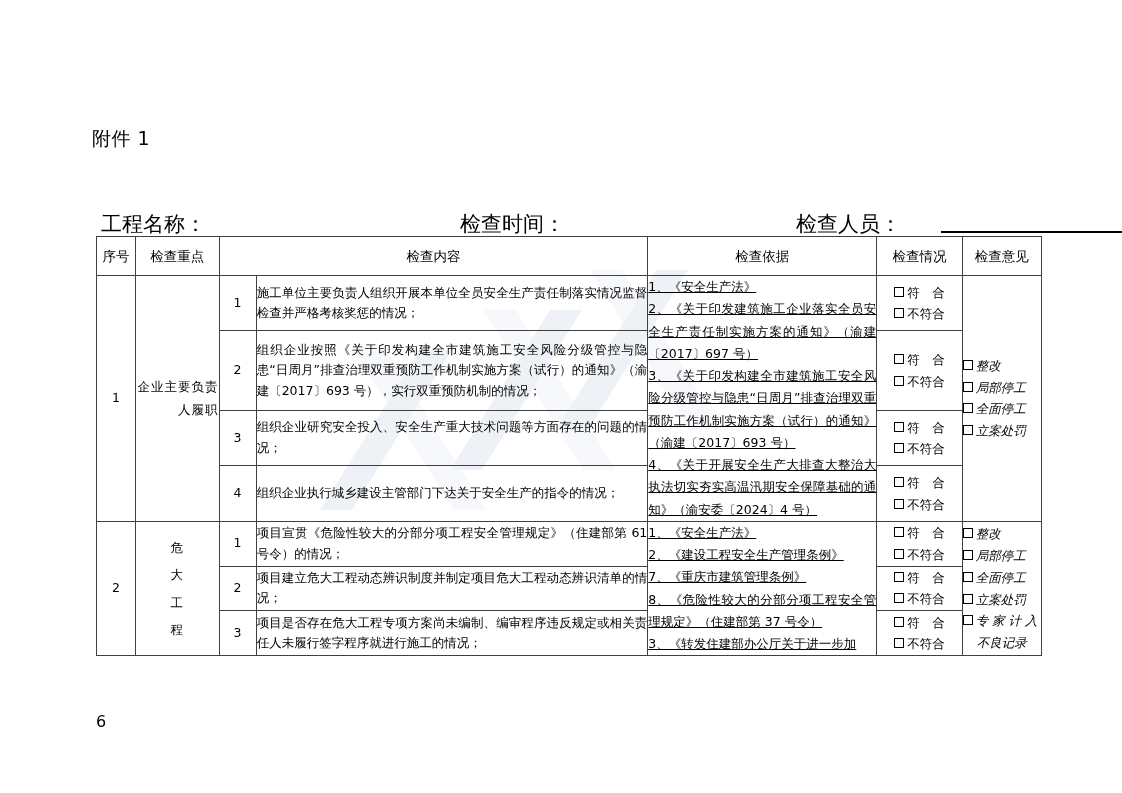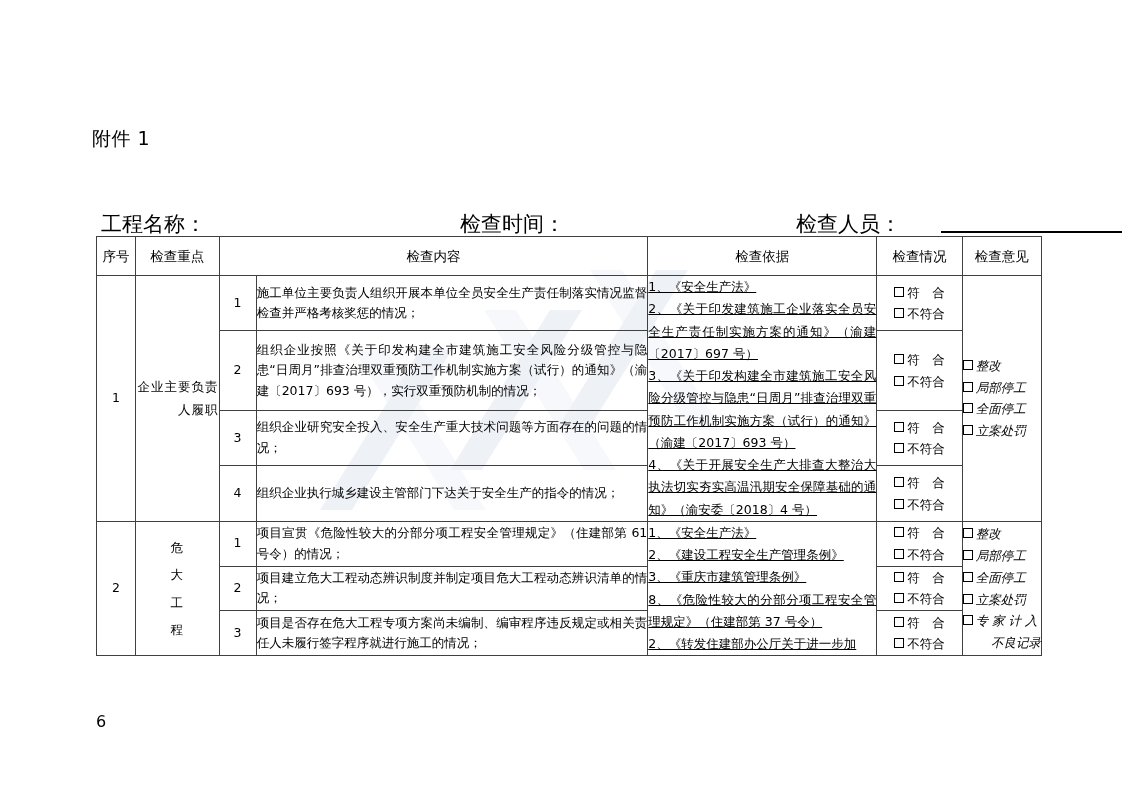--- a/index.html
+++ b/index.html
@@ -156,21 +156,21 @@
     line-height: 1.75;
     text-align: left;
   }
   .op-cell .opt {
     display: block;
     white-space: nowrap;
     font-style: italic;
   }
   .op-cell .opt.two-line {
     white-space: normal;
-    text-align: right;
+    text-align: center;
   }
   .cb {
     display: inline-block;
     width: 8px;
     height: 8px;
     border: 1px solid #000;
     margin-right: 3px;
     vertical-align: 0px;
     background: #fff;
   }
@@ -232,21 +232,21 @@
     <tbody id="checklist-body">
         <tr>
           <td rowspan="4" class="cell-center">1</td>
           <td rowspan="4" class="focus-label">企业主要负责人履职</td>
           <td class="cell-center">1</td>
           <td class="cell-pad">施工单位主要负责人组织开展本单位全员安全生产责任制落实情况监督检查并严格考核奖惩的情况；</td>
           <td rowspan="4" class="basis-cell">
             <div>1、《安全生产法》</div>
             <div>2、《关于印发建筑施工企业落实全员安全生产责任制实施方案的通知》（渝建〔2017〕697 号）</div>
             <div>3、《关于印发构建全市建筑施工安全风险分级管控与隐患“日周月”排查治理双重预防工作机制实施方案（试行）的通知》（渝建〔2017〕693 号）</div>
-            <div>4、《关于开展安全生产大排查大整治大执法切实夯实高温汛期安全保障基础的通知》（渝安委〔2018〕4 号）</div>
+            <div>4、《关于开展安全生产大排查大整治大执法切实夯实高温汛期安全保障基础的通知》（渝安委〔2024〕4 号）</div>
           </td>
           <td class="stat-cell">
             <span class="opt"><span class="cb"></span>符　合</span>
             <span class="opt"><span class="cb"></span>不符合</span>
           </td>
           <td rowspan="4" class="op-cell">
             <span class="opt"><span class="cb"></span>整改</span>
             <span class="opt"><span class="cb"></span>局部停工</span>
             <span class="opt"><span class="cb"></span>全面停工</span>
             <span class="opt"><span class="cb"></span>立案处罚</span>
@@ -277,23 +277,23 @@
           </td>
         </tr>
         <tr>
           <td rowspan="3" class="cell-center">2</td>
           <td rowspan="3" class="focus-vert">危<br>大<br>工<br>程</td>
           <td class="cell-center">1</td>
           <td class="cell-pad">项目宣贯《危险性较大的分部分项工程安全管理规定》（住建部第 61 号令）的情况；</td>
           <td rowspan="3" class="basis-cell">
             <div>1、《安全生产法》</div>
             <div>2、《建设工程安全生产管理条例》</div>
-            <div>3、《重庆市建筑管理条例》</div>
+            <div>7、《重庆市建筑管理条例》</div>
             <div>8、《危险性较大的分部分项工程安全管理规定》（住建部第 37 号令）</div>
-            <div>2、《转发住建部办公厅关于进一步加</div>
+            <div>3、《转发住建部办公厅关于进一步加</div>
           </td>
           <td class="stat-cell">
             <span class="opt"><span class="cb"></span>符　合</span>
             <span class="opt"><span class="cb"></span>不符合</span>
           </td>
           <td rowspan="3" class="op-cell">
             <span class="opt"><span class="cb"></span>整改</span>
             <span class="opt"><span class="cb"></span>局部停工</span>
             <span class="opt"><span class="cb"></span>全面停工</span>
             <span class="opt"><span class="cb"></span>立案处罚</span>

